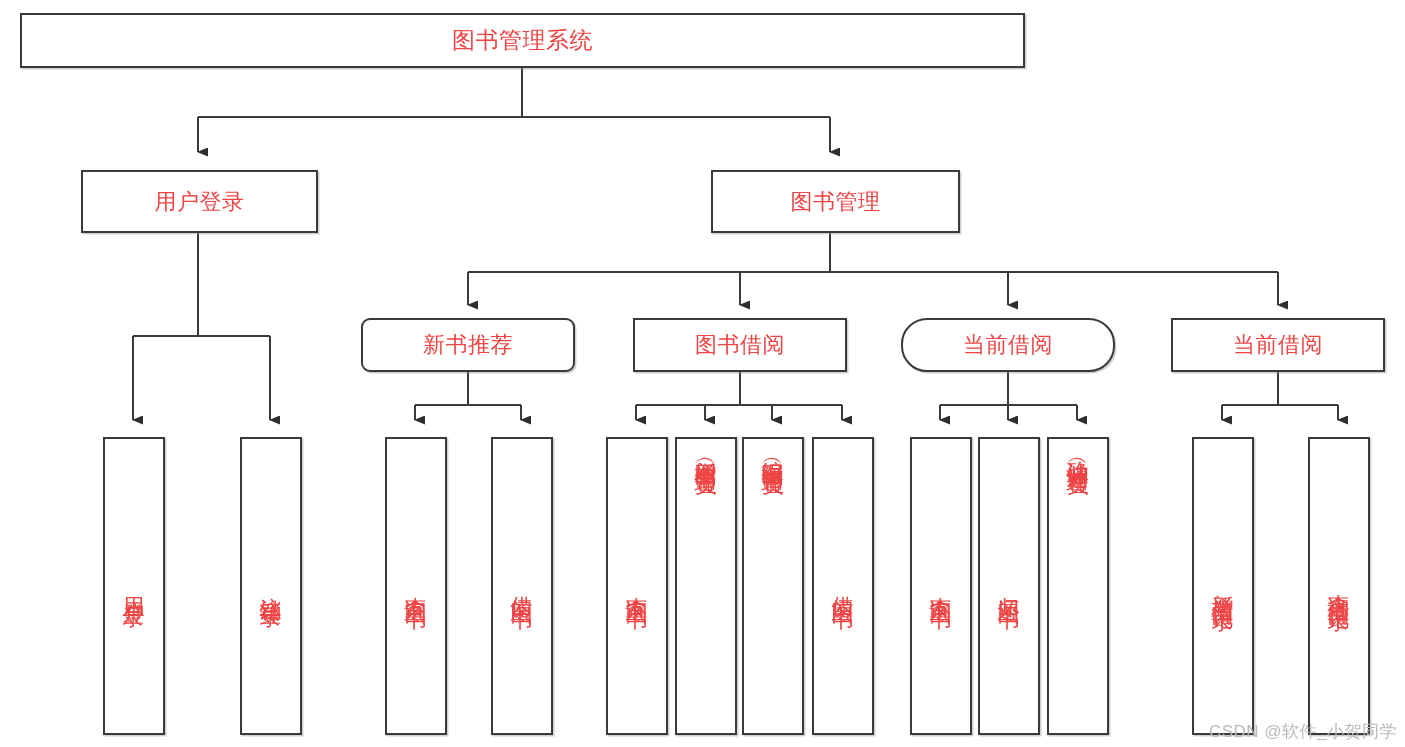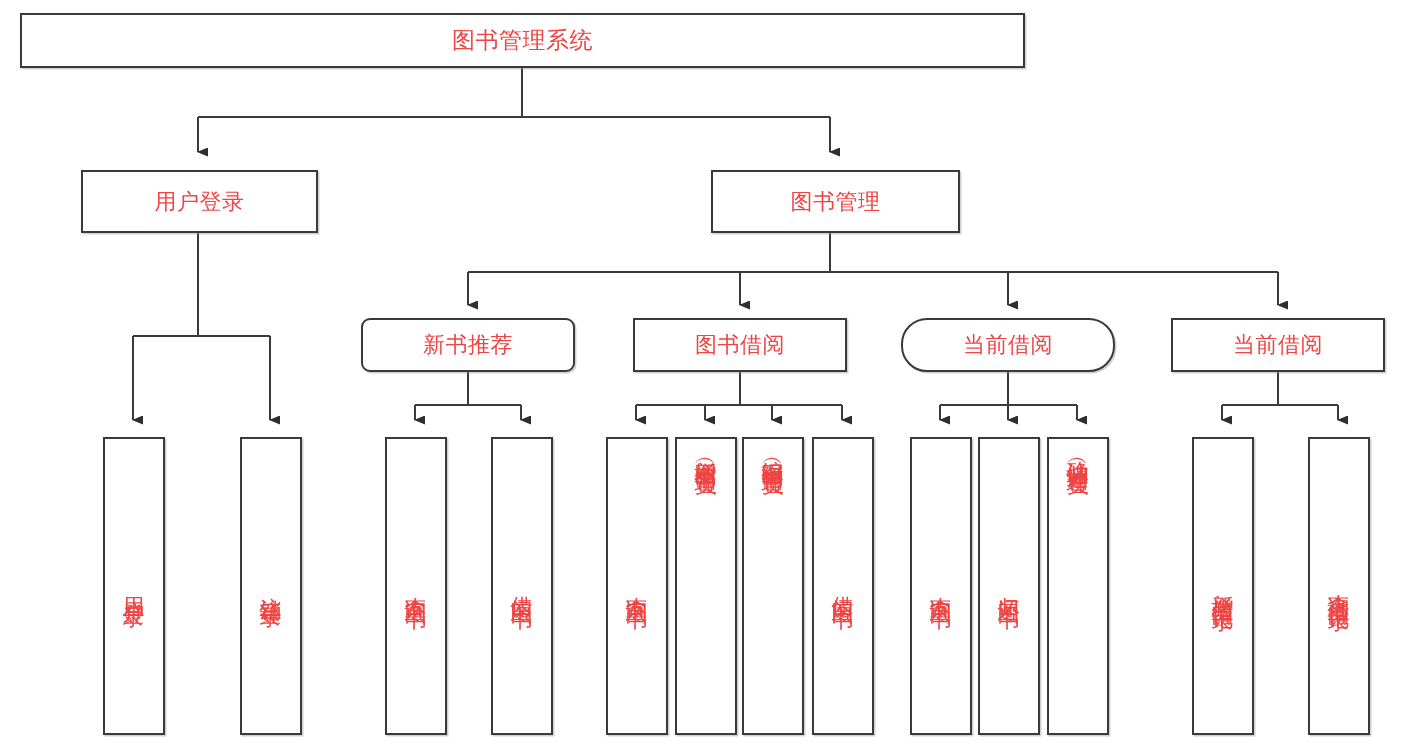--- a/index.html
+++ b/index.html
@@ -209,14 +209,15 @@
   </div>
 
   <div class="node vert centered" style="left:1192px; top:437px; width:62px; height:298px;">
     <span class="label">新增借阅记录</span>
   </div>
 
   <div class="node vert centered" style="left:1308px; top:437px; width:62px; height:298px;">
     <span class="label">查询借阅记录</span>
   </div>
 
+  <div id="watermark">CSDN @软件_小贺同学</div>
 
 </div>
 
 </body></html>

